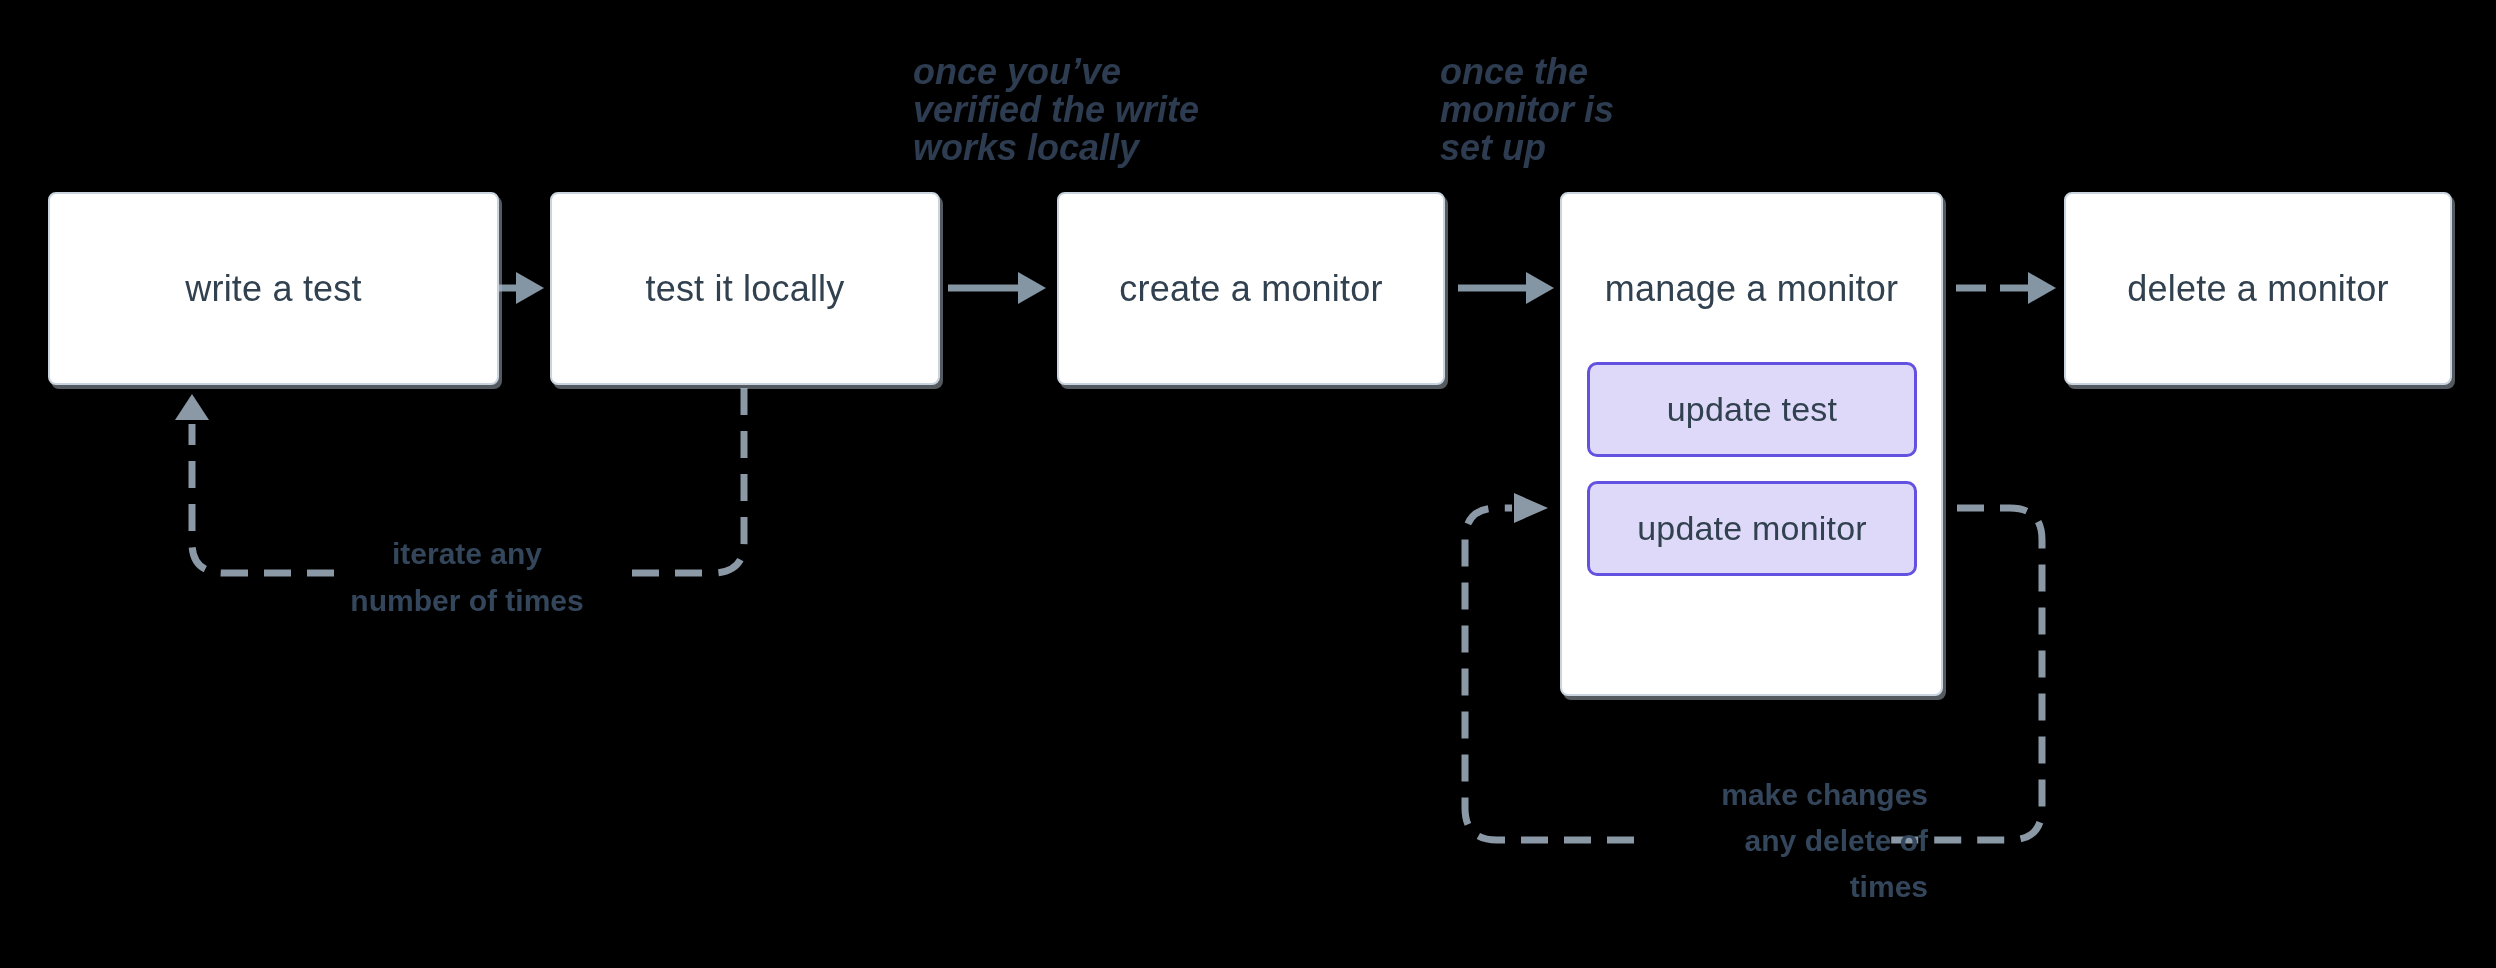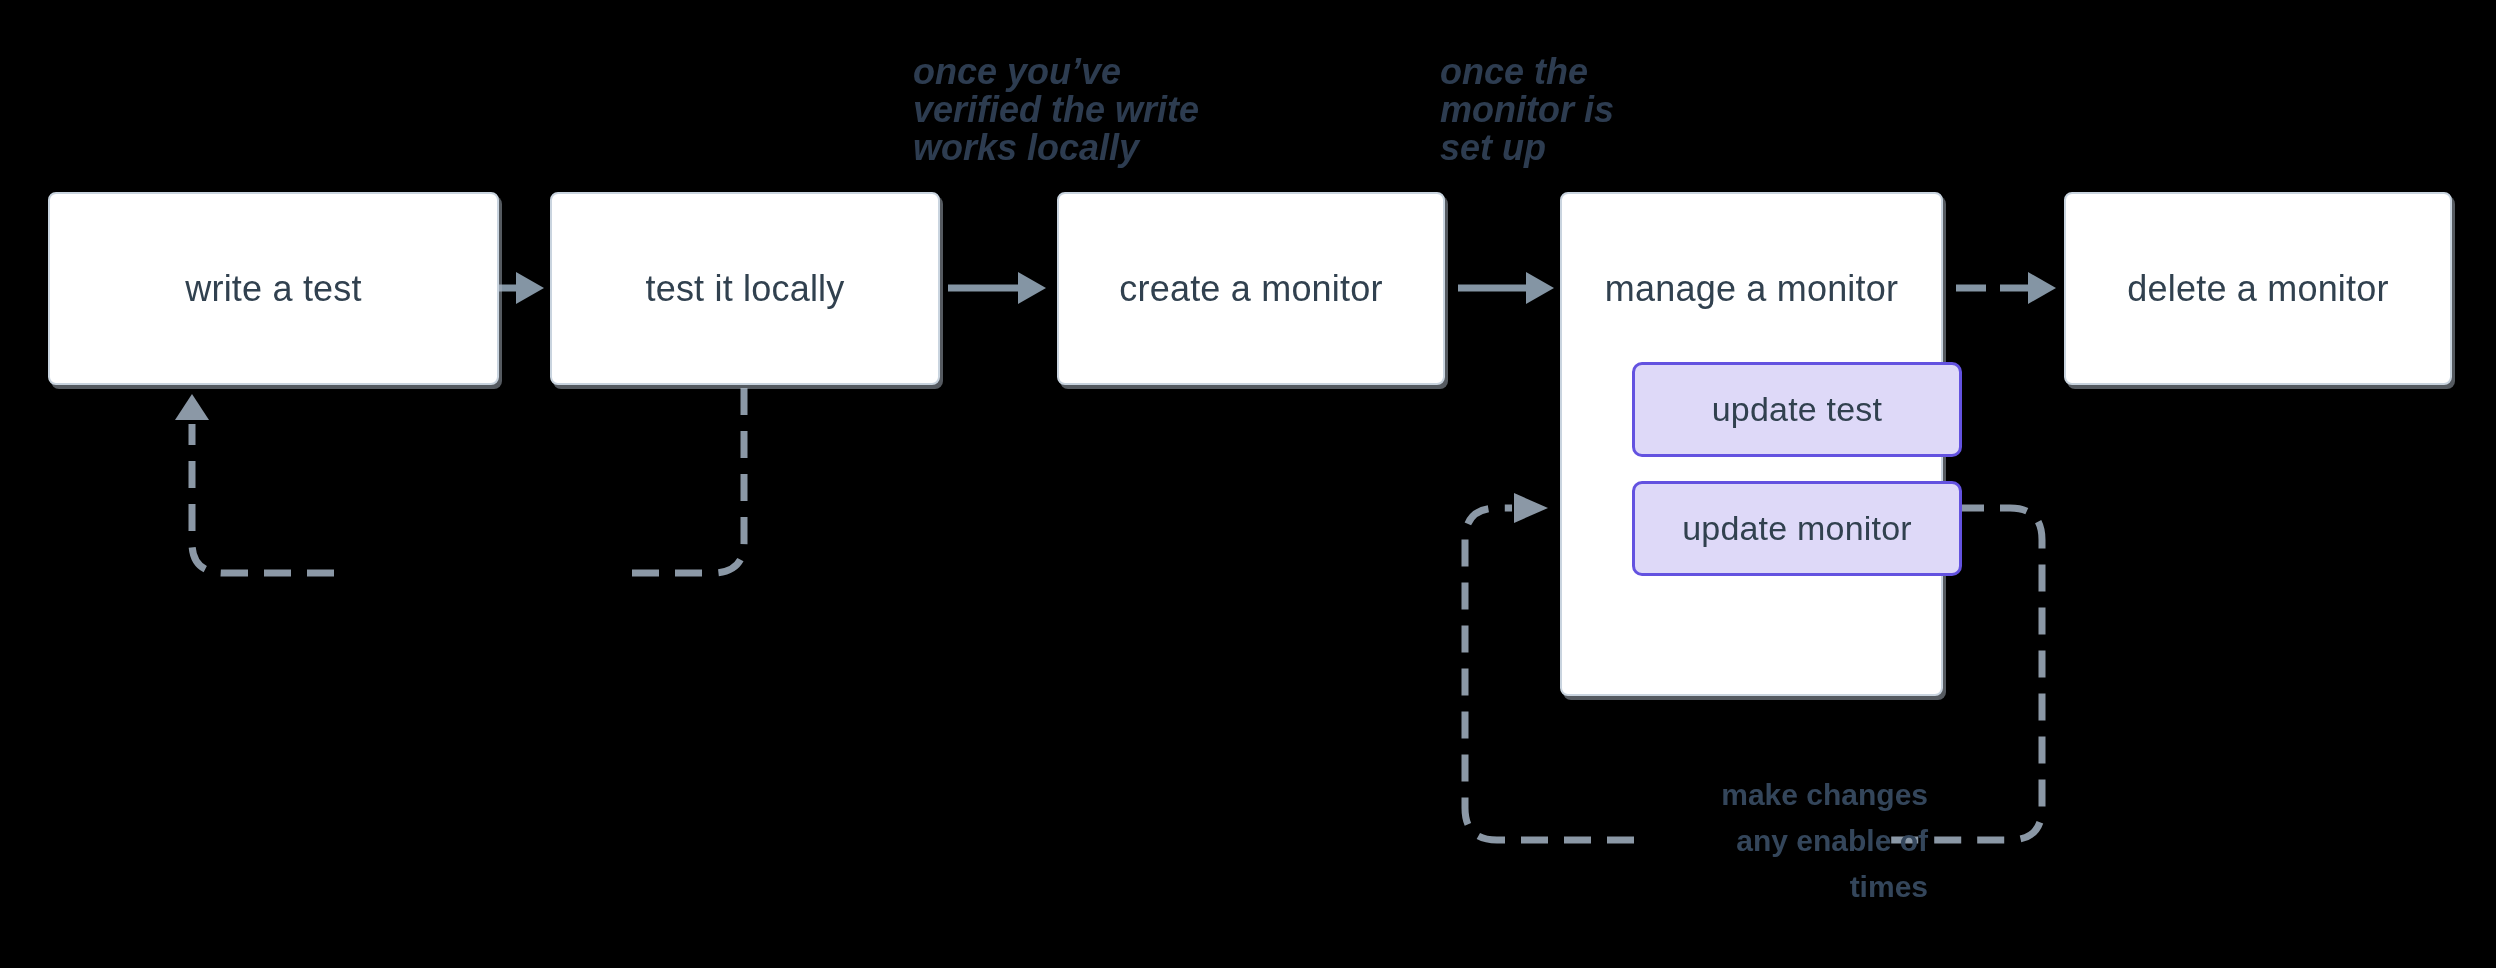--- a/index.html
+++ b/index.html
@@ -36,21 +36,21 @@
   .node.tall{display:block;}
   .node.tall .title{
     position:absolute; left:0; right:0; top:74px;
     text-align:center;
   }
   .subbtn{
     position:absolute;
     background:var(--button-fill);
     border:3px solid var(--button-border);
     border-radius:10px;
-    display:flex; align-items:center; justify-content:center;margin-left:45px;
+    display:flex; align-items:center; justify-content:center;
   }
   .subbtn .node-label{font-size:34px;}
 
   .annotation{
     position:absolute;
     color:var(--annotation);
     font-size:36px; font-style:italic; font-weight:600;
     line-height:38px; text-align:left; white-space:nowrap;
   }
   .loop-label{
@@ -133,20 +133,24 @@
     <span class="line">verified the write</span>
     <span class="line">works locally</span>
   </div>
 
   <div class="annotation" id="annotation-setup">
     <span class="line">once the</span>
     <span class="line">monitor is</span>
     <span class="line">set up</span>
   </div>
 
+  <div class="loop-label" id="iterate-label">
+    <span class="line">iterate any</span>
+    <span class="line">number of times</span>
+  </div>
 
   <div class="loop-label" id="changes-label">
     <span class="line">make changes</span>
-    <span class="line">any enable of</span>
+    <span class="line">any delete of</span>
     <span class="line">times</span>
   </div>
 
 </div>
 
 </body></html>

